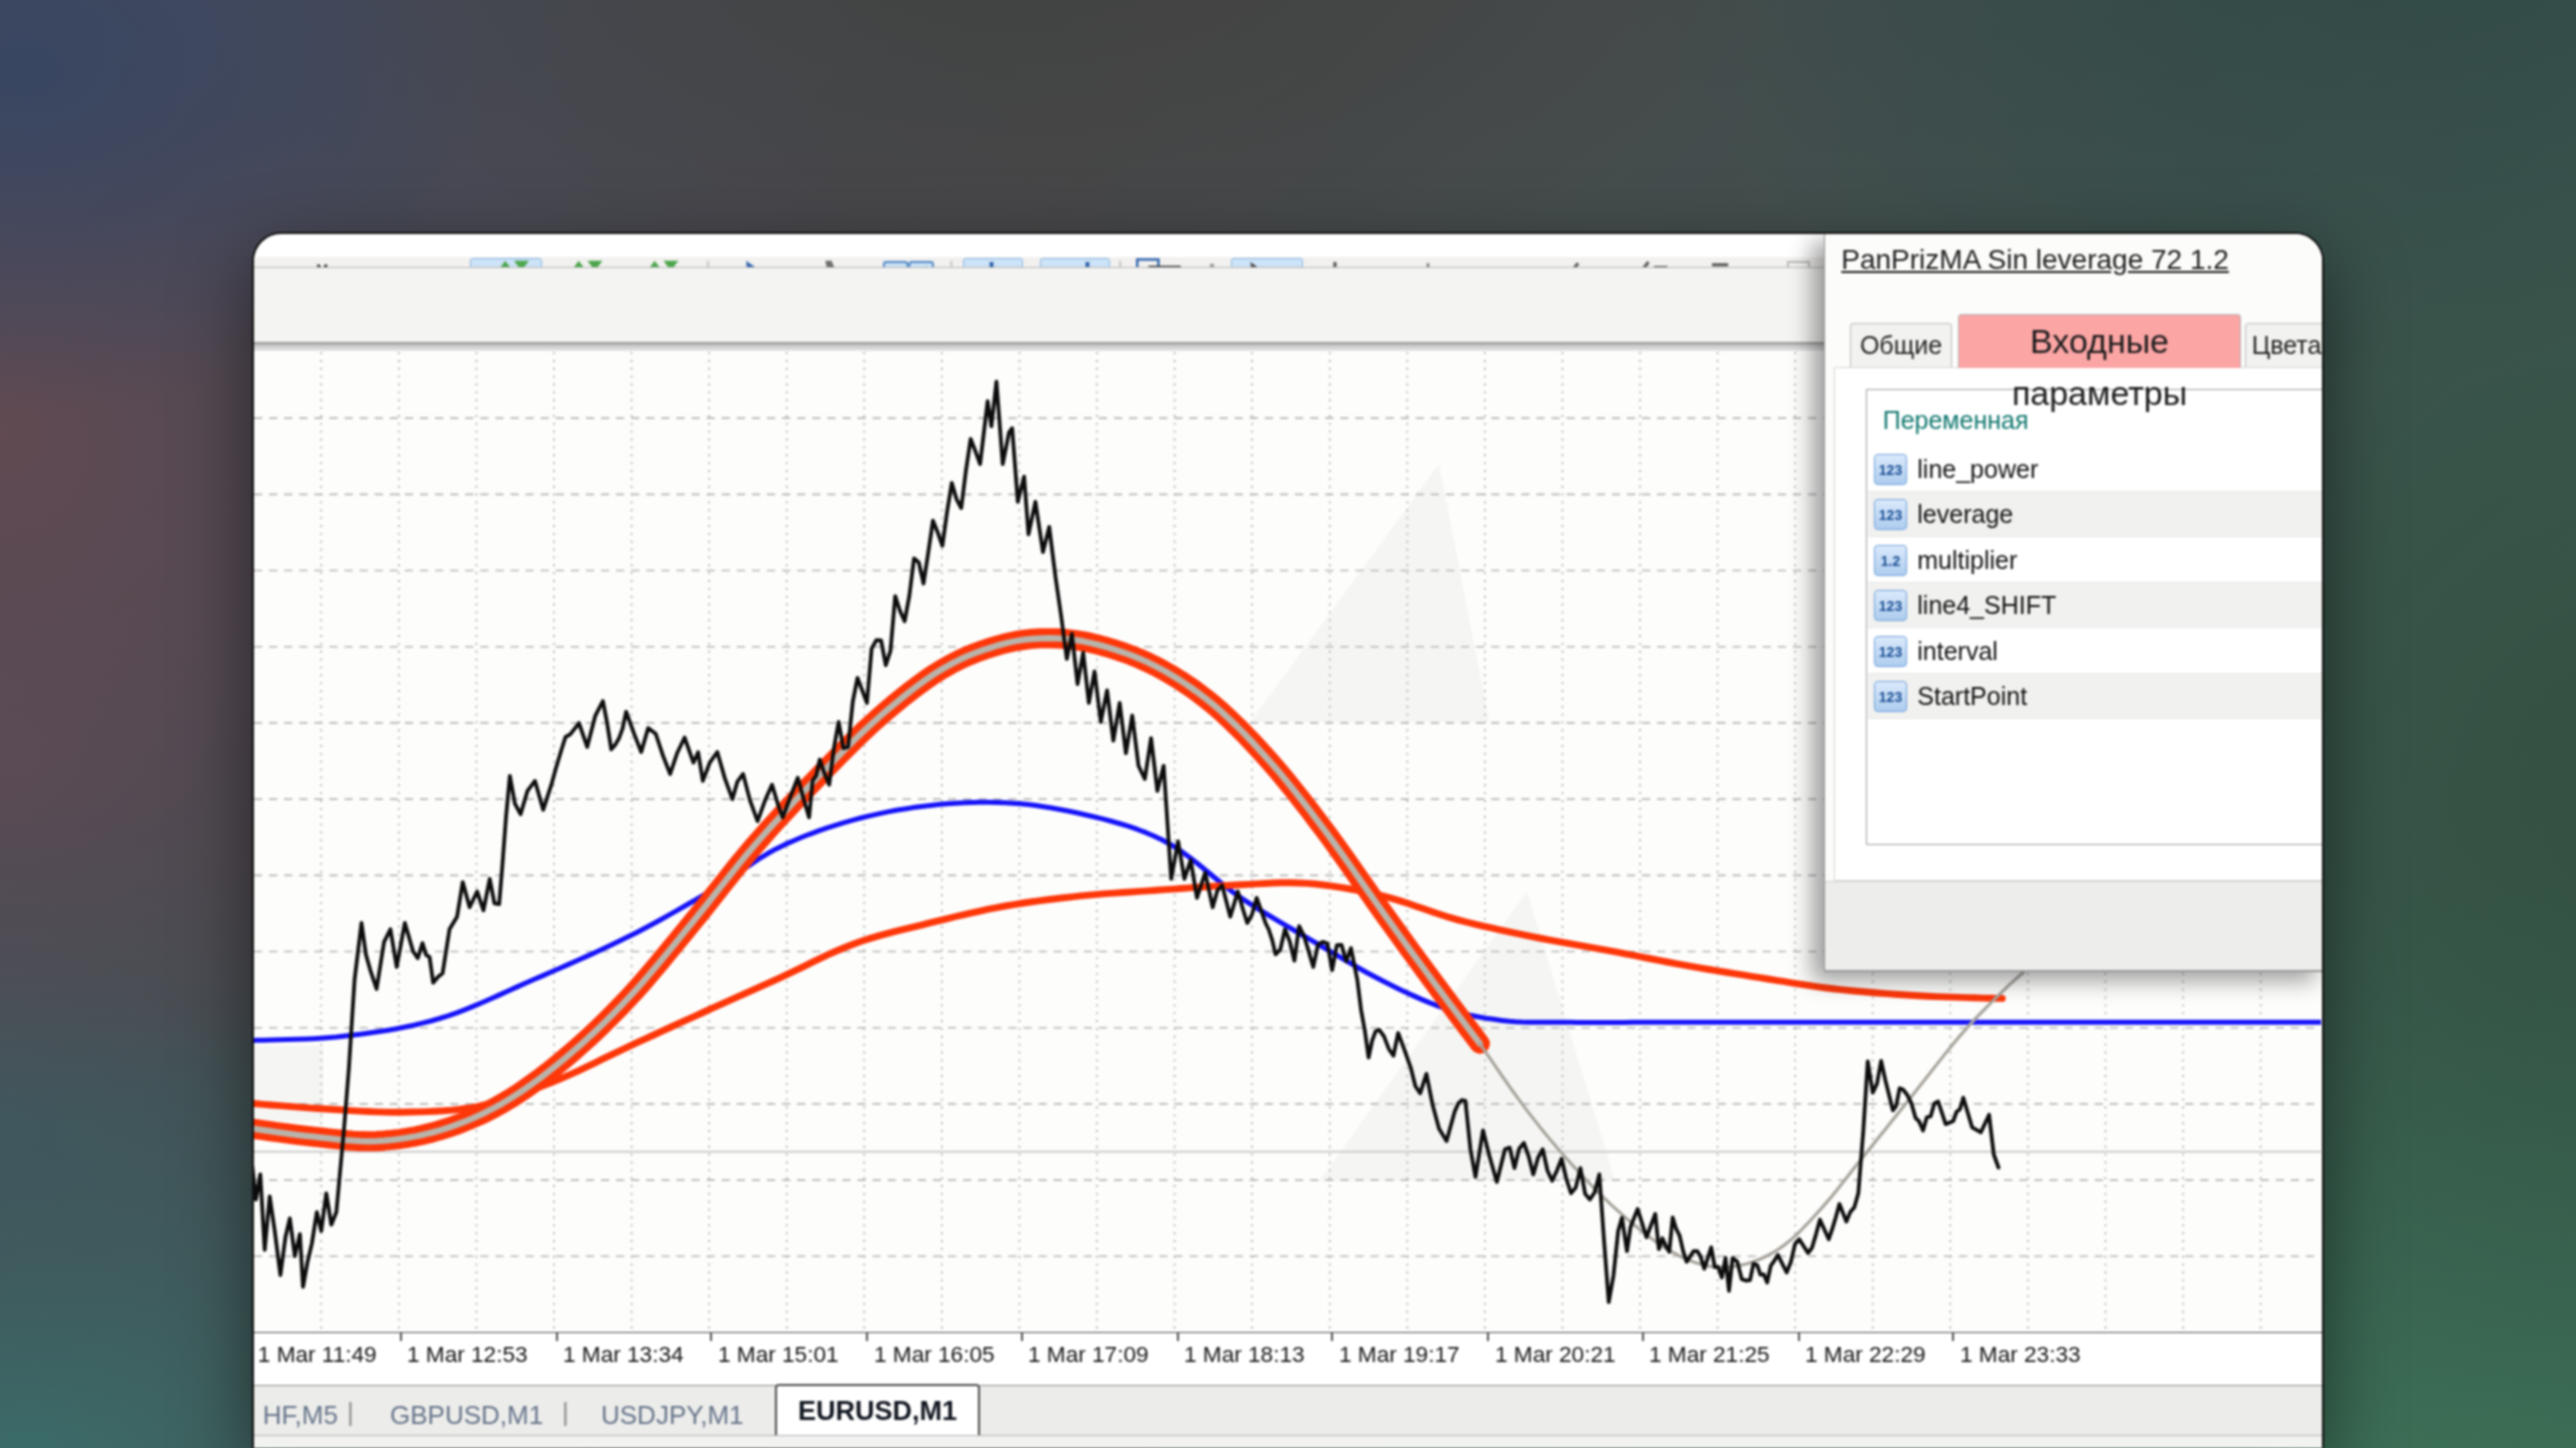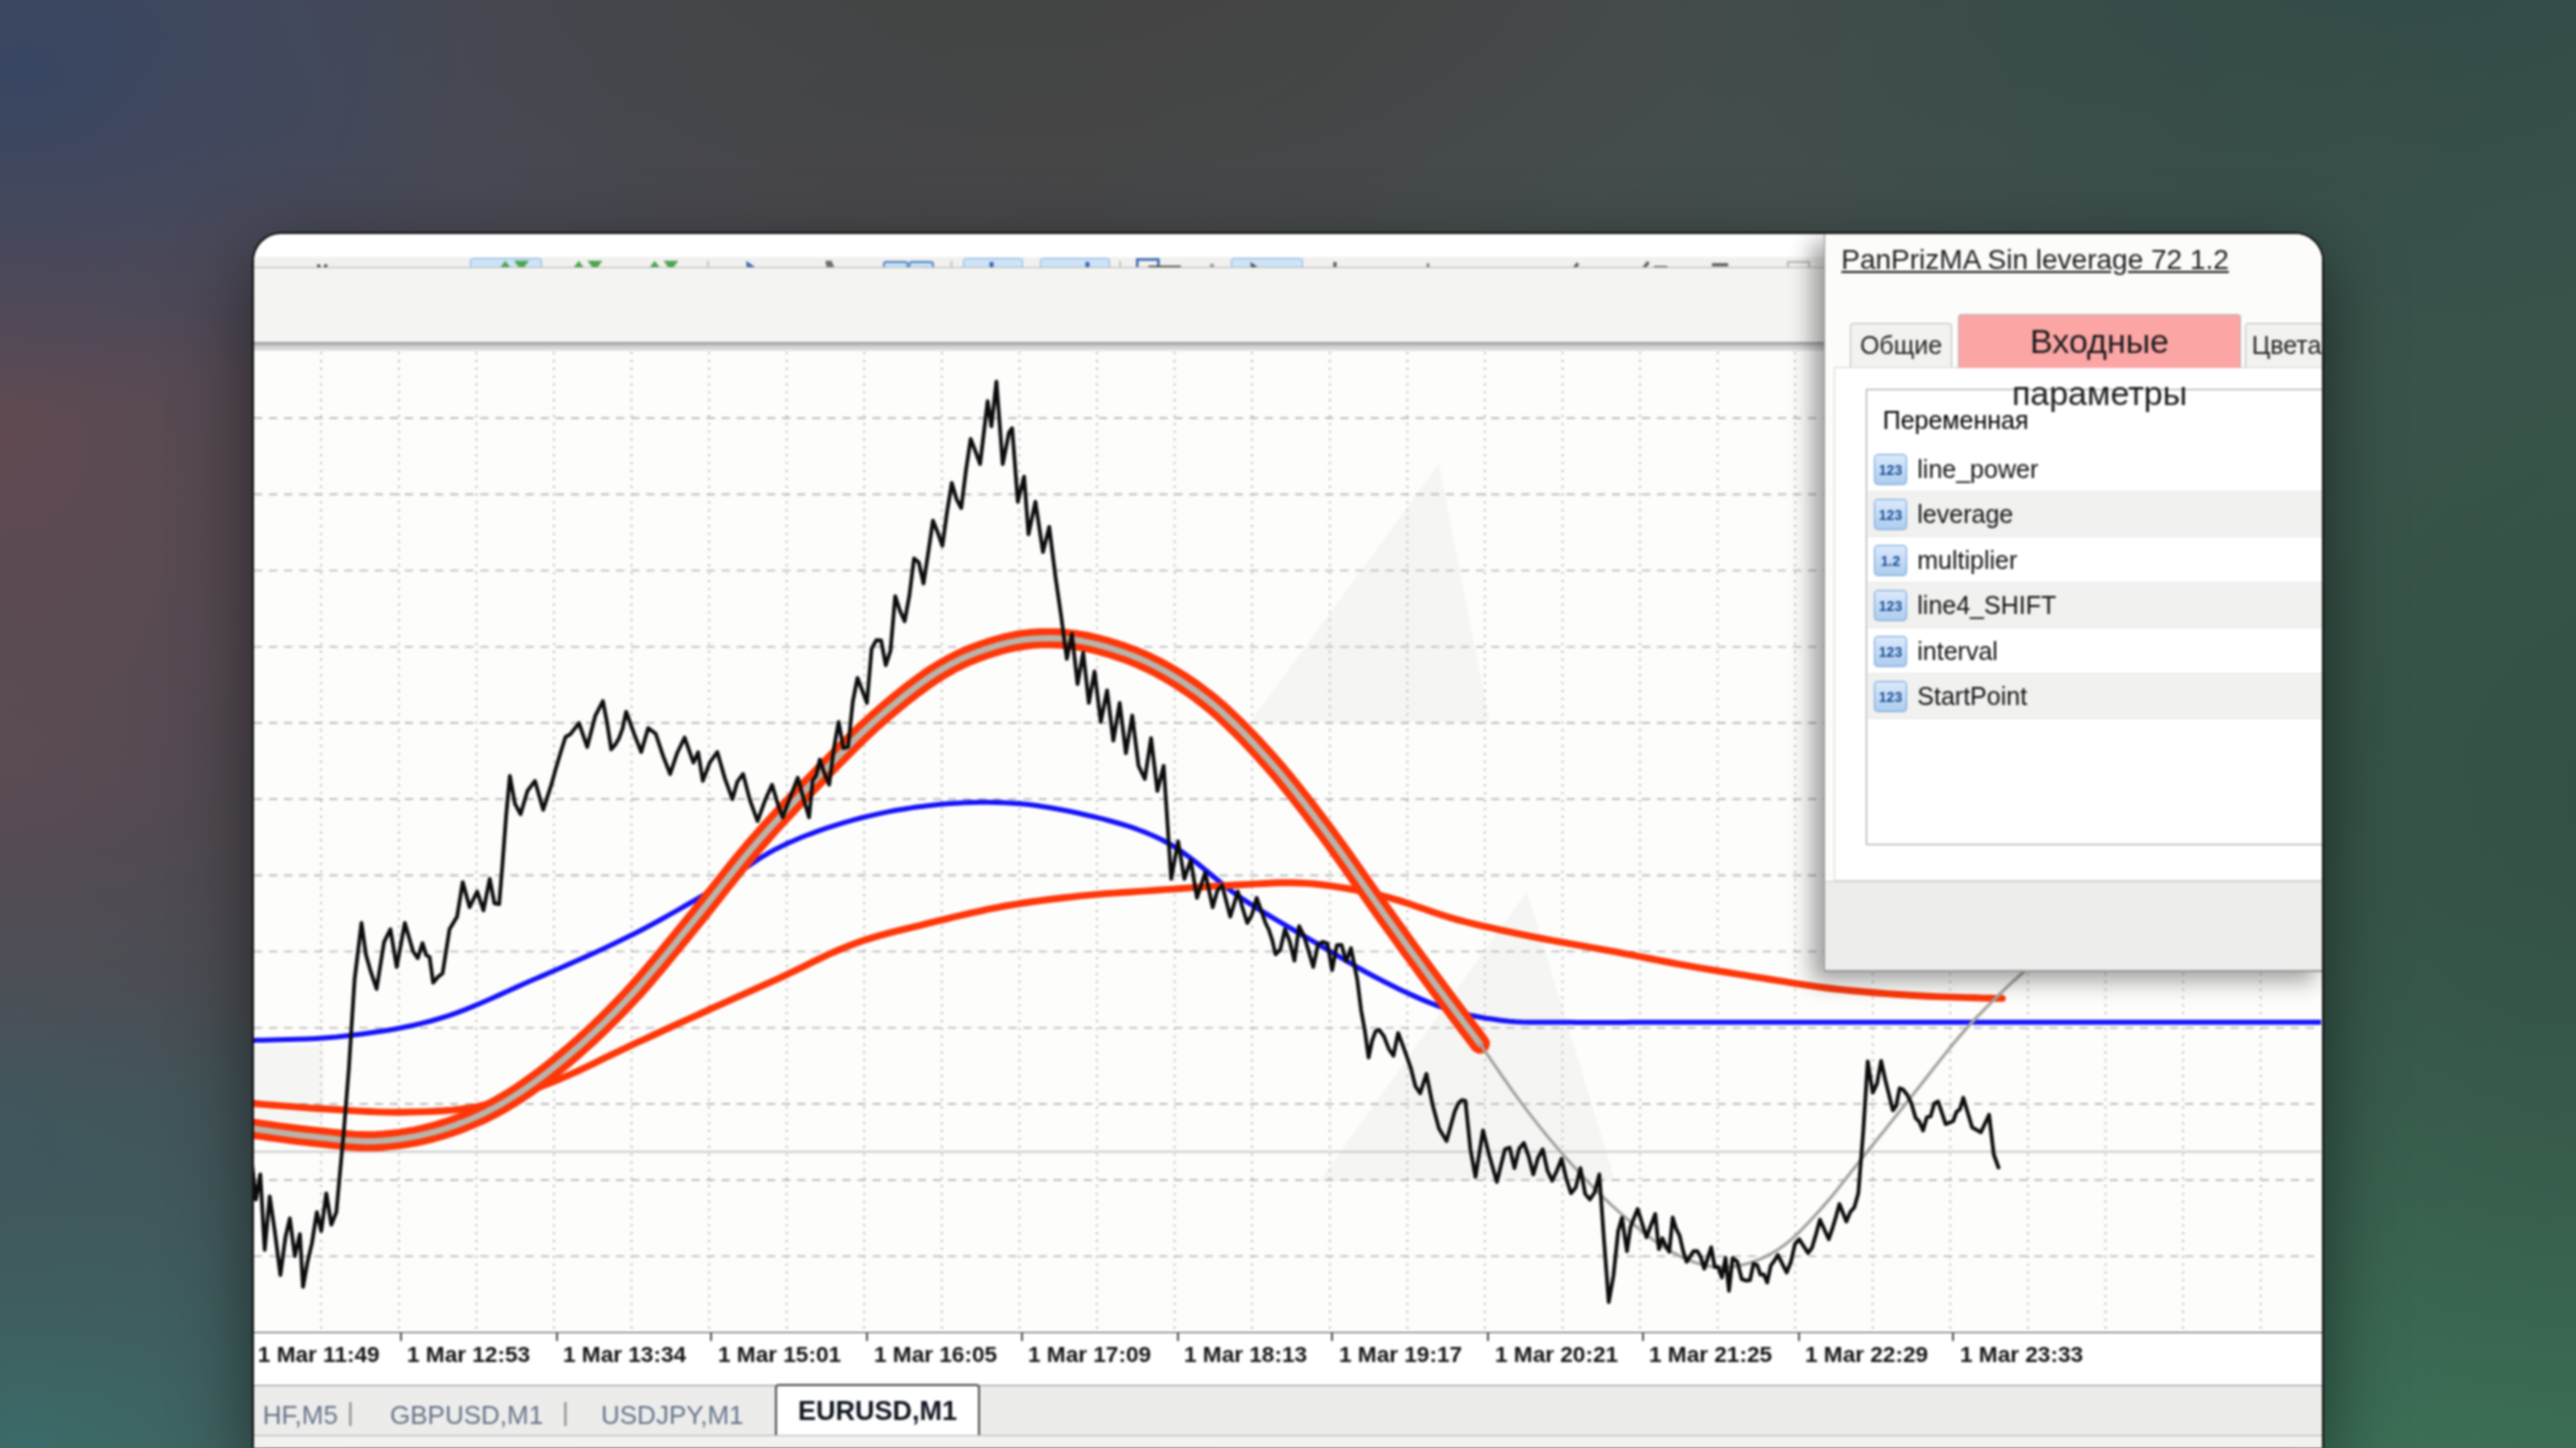--- a/index.html
+++ b/index.html
@@ -23,42 +23,42 @@
   background:#fff; overflow:hidden;
   box-shadow: 0 25px 75px rgba(0,0,0,.5); filter: blur(0.9px);
 }
 .tb1 { position:absolute; left:0; top:0; width:100%; height:33px; background:#f2f1ef;margin-top:23px; }
 .tb2 { position:absolute; left:0; top:33px; width:100%; height:75px; background:#f4f4f2; border-top:1.3px solid #b9b9b9; }
 .band { position:absolute; left:0; top:108px; width:100%; height:9.4px;
   background:linear-gradient(#8f8f8f, #c9c9c9 40%, #e6e6e6); }
 .chartwrap { position:absolute; left:0; top:118px; width:2067px; height:981px; }
 .axisarea { position:absolute; left:0; top:1098px; width:100%; height:53px; background:#fff; border-top:1.9px solid #4d4d4d; }
 .tick { position:absolute; top:0; width:1.9px; height:8.2px; background:#4d4d4d; }
-.alab { position:absolute; top:9.4px; font-size:22.6px; color:#141414; letter-spacing:0; white-space:nowrap;font-weight:bold; }
+.alab { position:absolute; top:9.4px; font-size:22.6px; color:#141414; letter-spacing:0; white-space:nowrap; }
 .belowaxis { position:absolute; left:0; top:1151px; width:100%; height:52px; background:#ececea; border-top:1.9px solid #8b8b8b; }
 .tabstrip { position:absolute; left:0; top:1201px; width:100%; height:15px; background:#f2f2f0; border-top:1.9px solid #b3b3b3; }
 .itab { position:absolute; top:14px; font-size:26px; color:#66748a; white-space:nowrap; }
 .isep { position:absolute; top:11.3px; font-size:26px; color:#8a8a8a; }
 .atab { position:absolute; left:521px; top:-1.9px; width:205px; height:54px; background:#fff;
   border:2.5px solid #4a4a4a; border-bottom:none; border-radius:3.8px 3.8px 0 0; }
 .atab span { position:absolute; left:50%; top:50%; transform:translate(-50%,-52%); font-size:27px; font-weight:bold; color:#10151f; white-space:nowrap; }
 
 .ttext { position:absolute; left:1.3px; top:2.5px; font-size:26.4px; font-weight:bold; color:#333; letter-spacing:1.3px; }
 .vsep { position:absolute; top:3.8px; width:1.9px; height:25px; background:#c3c3c3; }
 .hibox { position:absolute; top:0.6px; height:31px; background:#cde3f7; border:1.3px solid #8ab5e0; border-radius:2.5px; }
 
 #dlg { position:absolute; left:1570px; top:0; width:502px; height:738px;
   background:#fcfcfb; border-left:1.9px solid #939393; border-bottom:2.5px solid #9b9b9b;
   border-radius:0 26.4px 0 0; box-shadow:-11.3px 8.8px 22.6px rgba(20,20,20,.4); }
 .dtitle { position:absolute; left:16.3px; top:10px; font-size:28px; color:#1d1d1d;text-decoration:underline; }
 .tab { position:absolute; background:#f2f2f0; border:1.3px solid #bcbcbc; border-bottom:none; border-radius:3.8px 3.8px 0 0; font-size:25px; color:#222; text-align:center; }
 .tabon { position:absolute; background:#fca5a5; border:1.3px solid #b4b4b4; border-bottom:none; border-radius:3.8px 3.8px 0 0; font-size:34px; color:#1a1a1a; text-align:center; z-index:3; }
 .page { position:absolute; left:8.8px; top:133px; width:493px; height:514px; background:#fff; border:1.3px solid #d7d7d5; border-right:none; }
 .list { position:absolute; left:41px; top:155px; width:460px; height:456px; background:#fff; border:1.3px solid #9d9d9d; border-right:none; }
-.lhead { position:absolute; left:15.7px; top:16.3px; font-size:25px; color:#000000; }
+.lhead { position:absolute; left:15.7px; top:16.3px; font-size:25px; color:#0f766e; }
 .lrow { position:absolute; left:1.3px; width:456px; height:45px; border-bottom:1.3px solid #e7e7e6; }
 .ric { position:absolute; left:5.7px; top:7px; width:33px; height:31px; background:linear-gradient(#dbeafc,#aecdef); border:1.3px solid #6fa0d8; border-radius:3.8px; }
 .ric i { position:absolute; left:50%; top:50%; transform:translate(-50%,-50%); font-style:normal; font-weight:bold; font-size:14px; color:#1c4f94; }
 .rtx { position:absolute; left:49px; top:7.5px; font-size:25px; color:#111; }
 .dbottom { position:absolute; left:0px; top:647px; width:502px; height:89px; background:#ededeb; border-top:1.3px solid #cfcfcd; }
 </style></head>
 <body>
 <div id="win">
   <div class="tb1">
     <div class="ttext">овый ордер</div>

